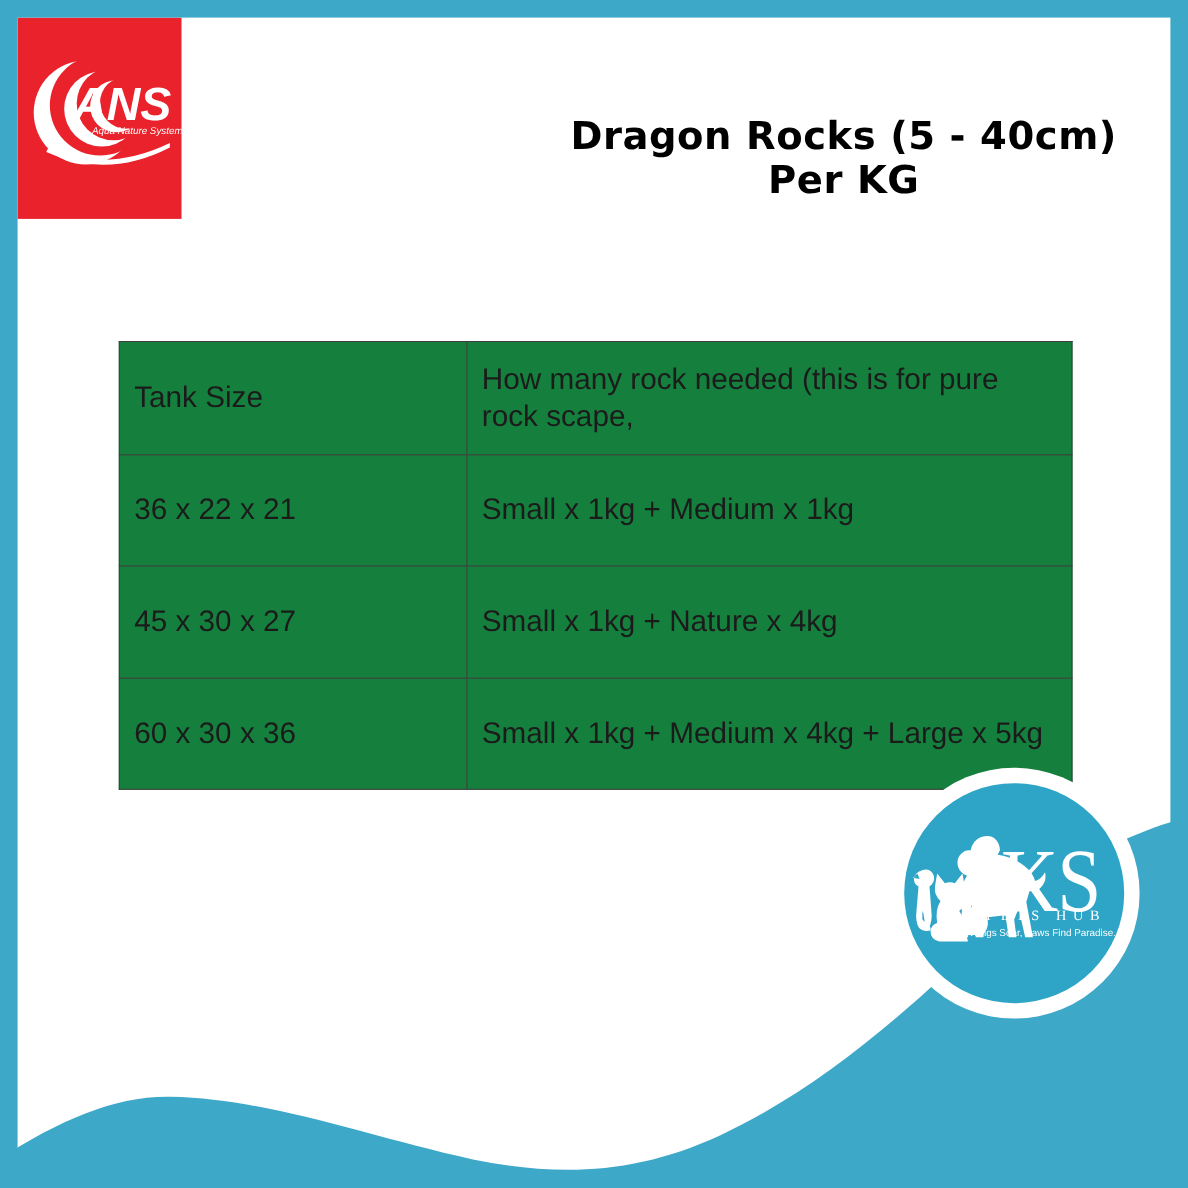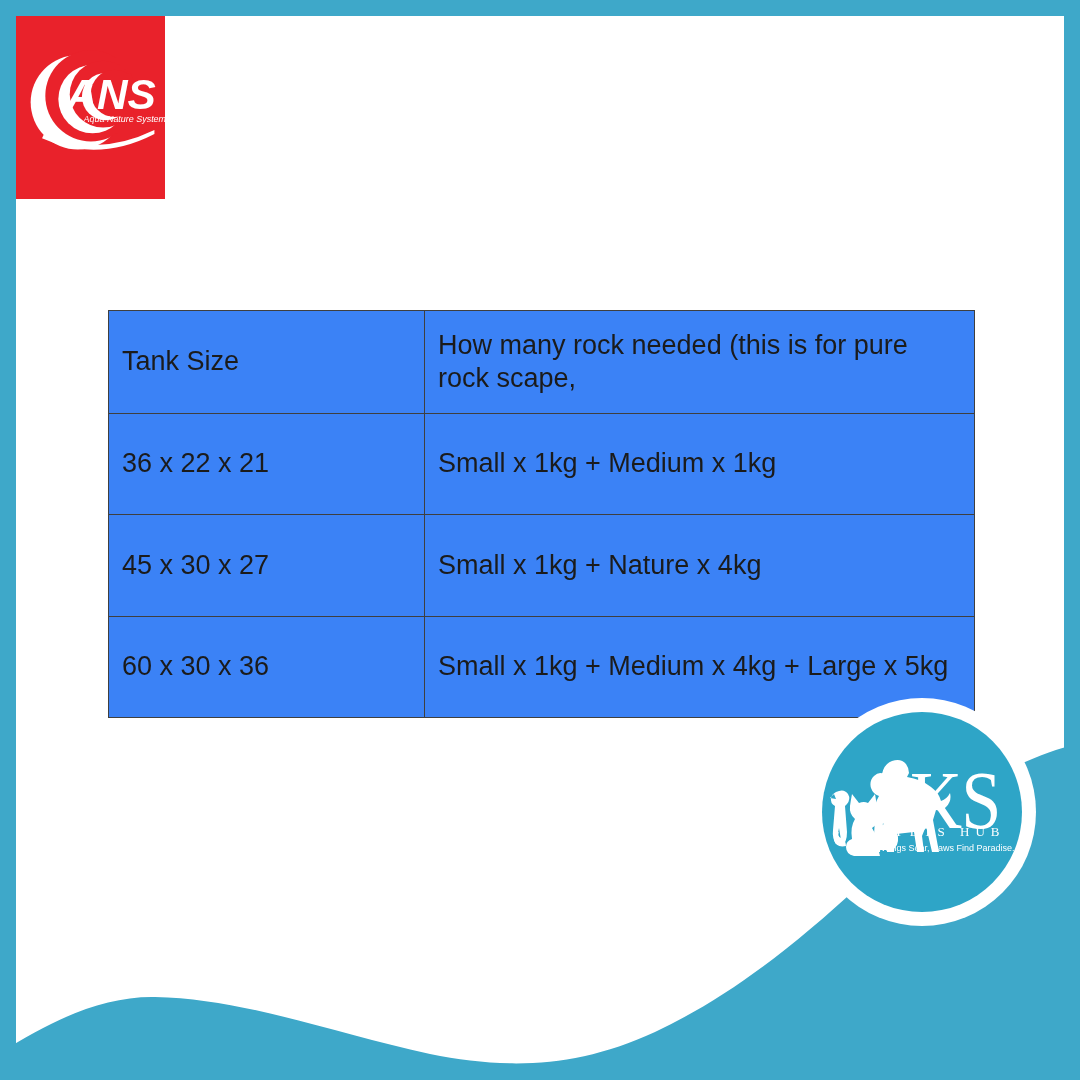--- a/index.html
+++ b/index.html
@@ -46,21 +46,21 @@
   }
   
   .rock-table{
     position:absolute; left:108px; top:310px;
     width:867px; height:408px;
     border-collapse:collapse;
     table-layout:fixed;
     font-size:27px;
     color:var(--ink);
     z-index:5;
-    background:#3b82f6;
+    background:#15803d;
   }
   .rock-table td{
     border:1.5px solid var(--line);
     vertical-align:middle;
     padding:0 14px 0 13px;
     line-height:33px;
     height:81px;
     overflow:hidden;
   }
   .rock-table td.c1{width:288px;}
@@ -127,20 +127,21 @@
       <circle cx="107" cy="96" r="41" fill="var(--red)"></circle>
       <circle cx="110" cy="99" r="29" fill="#ffffff"></circle>
       <circle cx="121" cy="95" r="29" fill="var(--red)"></circle>
 
       <path d="M34,146 Q100,174 170,140 L170,145 Q100,181 32,150 Z" fill="#ffffff"></path>
       <text x="62" y="114" font-family="Liberation Sans, sans-serif" font-size="52" font-weight="bold" font-style="italic" fill="#ffffff">ANS</text>
       <text x="83" y="130" font-family="Liberation Sans, sans-serif" font-size="11" font-style="italic" fill="#ffffff">Aqua Nature System</text>
     </svg>
   </div>
 
+  <div class="title">Dragon Rocks (5 - 40cm) Per KG</div>
 
   <table class="rock-table">
     <tbody>
       <tr class="hdr">
         <td class="c1">Tank Size</td>
         <td>How many rock needed (this is for pure rock scape,</td>
       </tr>
       <tr>
         <td class="c1">36 x 22 x 21</td>
         <td>Small x 1kg + Medium x 1kg</td>

